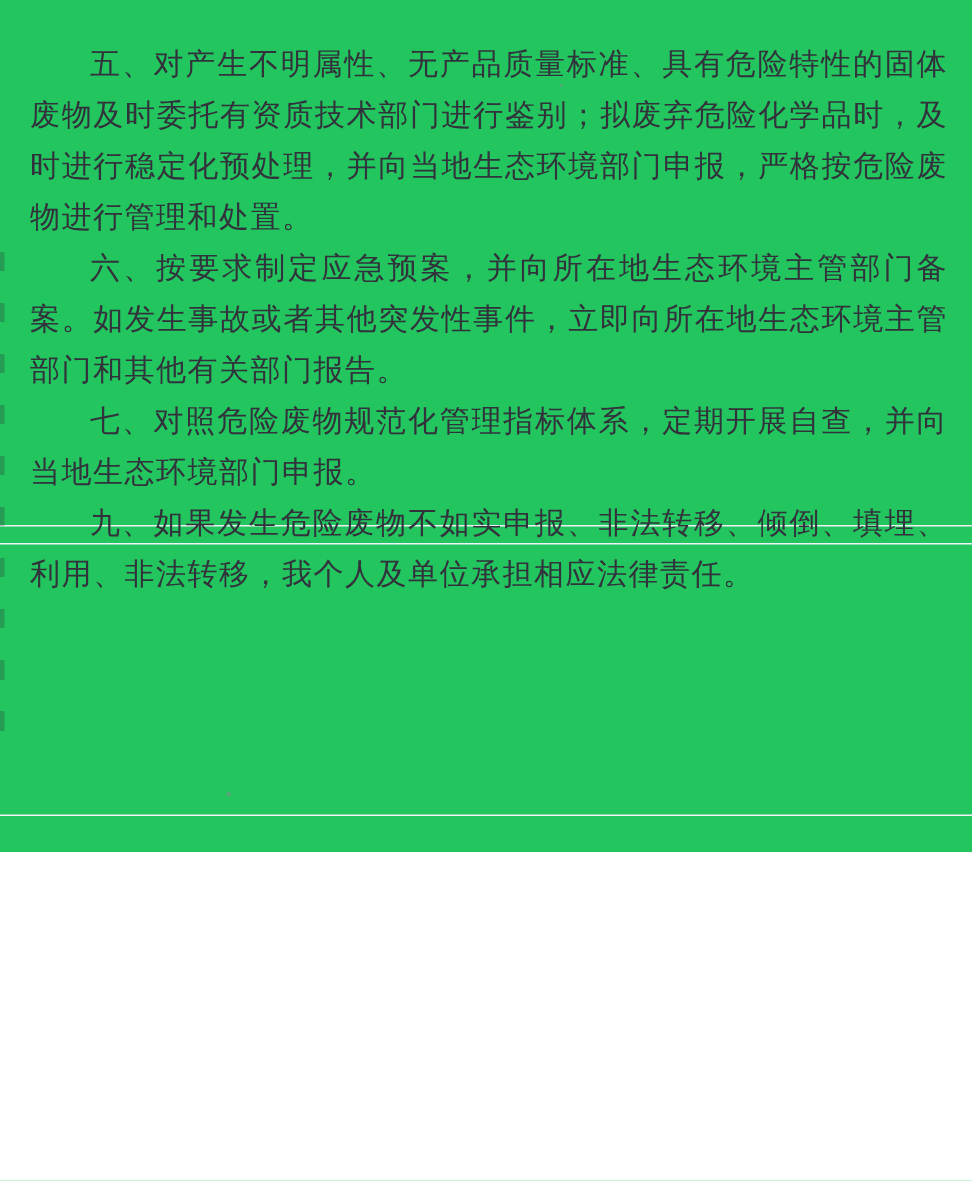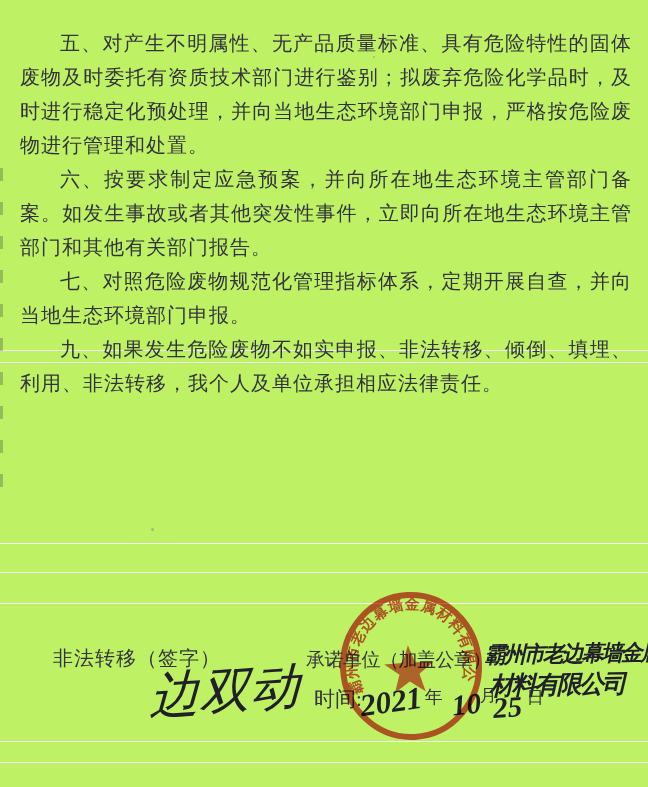--- a/index.html
+++ b/index.html
@@ -1,19 +1,19 @@
 <!DOCTYPE html>
 <html><head>
 <meta charset="utf-8">
 <style>
   html,body{margin:0;padding:0;background:#ffffff;}
   .page{
     position:relative;
-    width:648px;height:787px;
-    background:#bef264;
+    width:648px;height:568px;
+    background:#22c55e;
     overflow:hidden;
     font-family:"Liberation Serif","DejaVu Serif",serif;
   }
   
   .scan-line{position:absolute;left:0;width:648px;height:1px;pointer-events:none;}
   .edge-ticks{
     position:absolute;left:0;top:168px;width:3px;height:336px;
     background:repeating-linear-gradient(to bottom, rgba(45,45,60,.5) 0 13px, rgba(0,0,0,0) 13px 34px);
     opacity:.55;pointer-events:none;
   }

